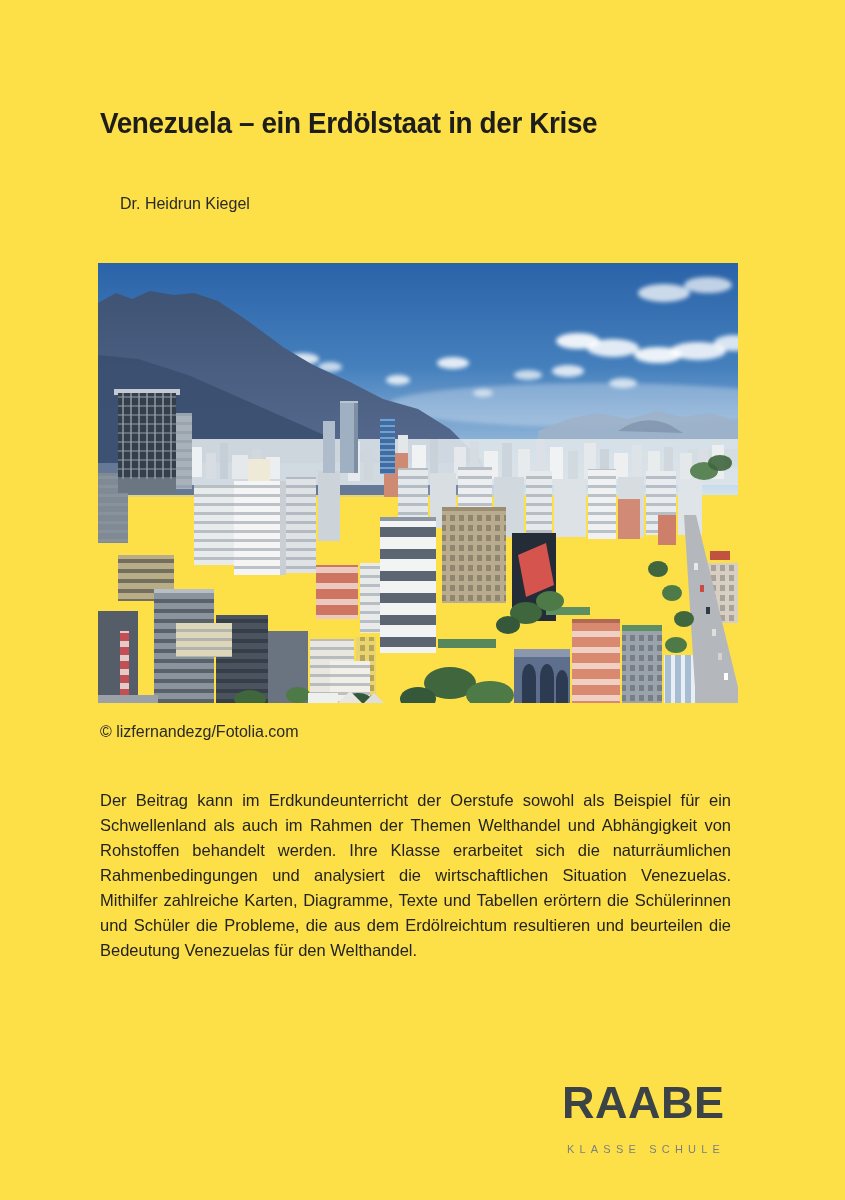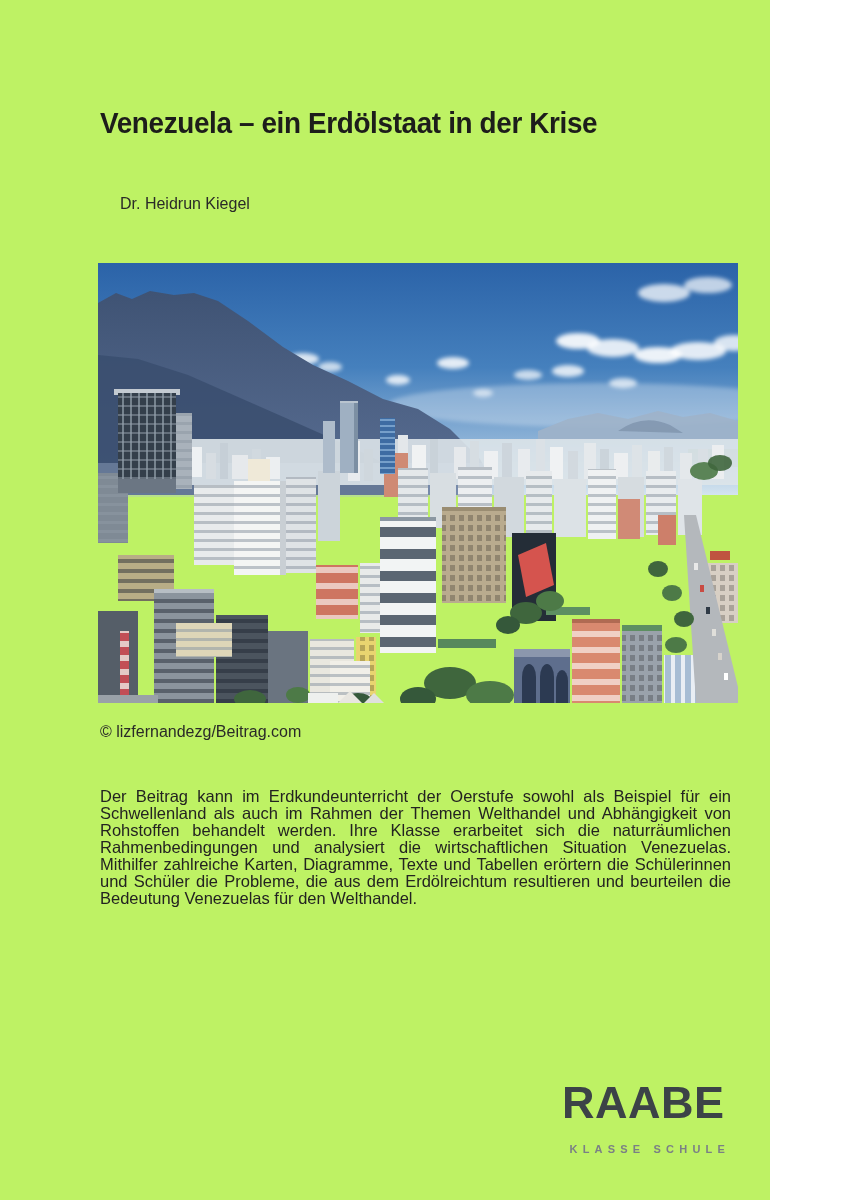--- a/index.html
+++ b/index.html
@@ -1,17 +1,17 @@
 <!DOCTYPE html>
 <html><head>
 <meta charset="utf-8">
 <style>
   html,body{margin:0;padding:0;background:#ffffff;}
   .page{
-    position:relative;width:770px;height:1200px;background:#bef264;overflow:hidden;
+    position:relative;width:845px;height:1200px;background:#fde047;overflow:hidden;
     font-family:"Liberation Sans", sans-serif;
   }
   .title{
     position:absolute;left:100px;top:106px;margin:0;
     font-size:30px;font-weight:bold;color:#1d1d1b;letter-spacing:-0.4px;
     transform:scaleX(.93);transform-origin:left top;white-space:nowrap;
   }
   .author{
     position:absolute;left:100px;top:195px;
     font-size:16px;color:#2a2a28;margin-left:20px;
@@ -19,34 +19,34 @@
   .figure{
     position:absolute;left:98px;top:263px;width:640px;height:440px;margin:0;
     line-height:0;
   }
   .credit{
     position:absolute;left:100px;top:723px;
     font-size:16px;color:#2a2a28;
   }
   .bodytext{
     position:absolute;left:100px;top:788px;width:631px;margin:0;
-    font-size:16.5px;line-height:17px;text-align:justify;color:#232321;
+    font-size:16.5px;line-height:25px;text-align:justify;color:#232321;
   }
   .logo{
     position:absolute;left:562px;top:1080px;width:184px;
   }
   .logo-row{display:flex;align-items:flex-start;gap:44px;}
   .wordmark{
     font-size:45px;font-weight:bold;color:#3c4347;line-height:1;
     letter-spacing:0.5px;transform:scaleX(1.0);
   }
   .comma{margin-left:2px;margin-top:13px;}
   .tagline{
-    font-size:11px;font-weight:bold;color:#7b8085;letter-spacing:5.2px;
-    margin-top:2px;text-align:right;padding-right:16px;white-space:nowrap;
+    font-size:11px;font-weight:normal;color:#7b8085;letter-spacing:5.2px;
+    margin-top:2px;text-align:center;padding-right:16px;white-space:nowrap;
   }
 </style>
 </head>
 <body>
 
 <div class="page">
 
   <h1 class="title">Venezuela – ein Erdölstaat in der Krise</h1>
 
   <div class="author">Dr. Heidrun Kiegel</div>
@@ -289,21 +289,21 @@
         <ellipse cx="622" cy="200" rx="12" ry="8" fill="#3f663d" opacity="0.9"></ellipse>
       </g>
 
       <rect x="210" y="430" width="30" height="10" fill="#eef0ee"></rect>
       <path d="M240 440 L252 428 L264 440 Z" fill="#e8e6e0"></path>
       <path d="M266 440 L276 430 L286 440 Z" fill="#dfe0dd"></path>
       <rect x="0" y="432" width="60" height="8" fill="#9aa1a8"></rect>
     </svg>
   </figure>
 
-  <div class="credit">© lizfernandezg/Beitrag.com</div>
+  <div class="credit">© lizfernandezg/Fotolia.com</div>
 
   <p class="bodytext">Der Beitrag kann im Erdkundeunterricht der Oerstufe sowohl als Beispiel für ein Schwellenland als auch im Rahmen der Themen Welthandel und Abhängigkeit von Rohstoffen behandelt werden. Ihre Klasse erarbeitet sich die naturräumlichen Rahmenbedingungen und analysiert die wirtschaftlichen Situation Venezuelas. Mithilfer zahlreiche Karten, Diagramme, Texte und Tabellen erörtern die Schülerinnen und Schüler die Probleme, die aus dem Erdölreichtum resultieren und beurteilen die Bedeutung Venezuelas für den Welthandel.</p>
 
   <div class="logo">
     <div class="logo-row">
       <span class="wordmark">RAABE</span>
       <svg class="comma" width="20" height="48" viewBox="0 0 20 48">
         <path d="M2 0 H18 V14 C18 30 12 40 2 48 L9 14 H2 Z" fill="#f6c500"></path>
       </svg>
     </div>

